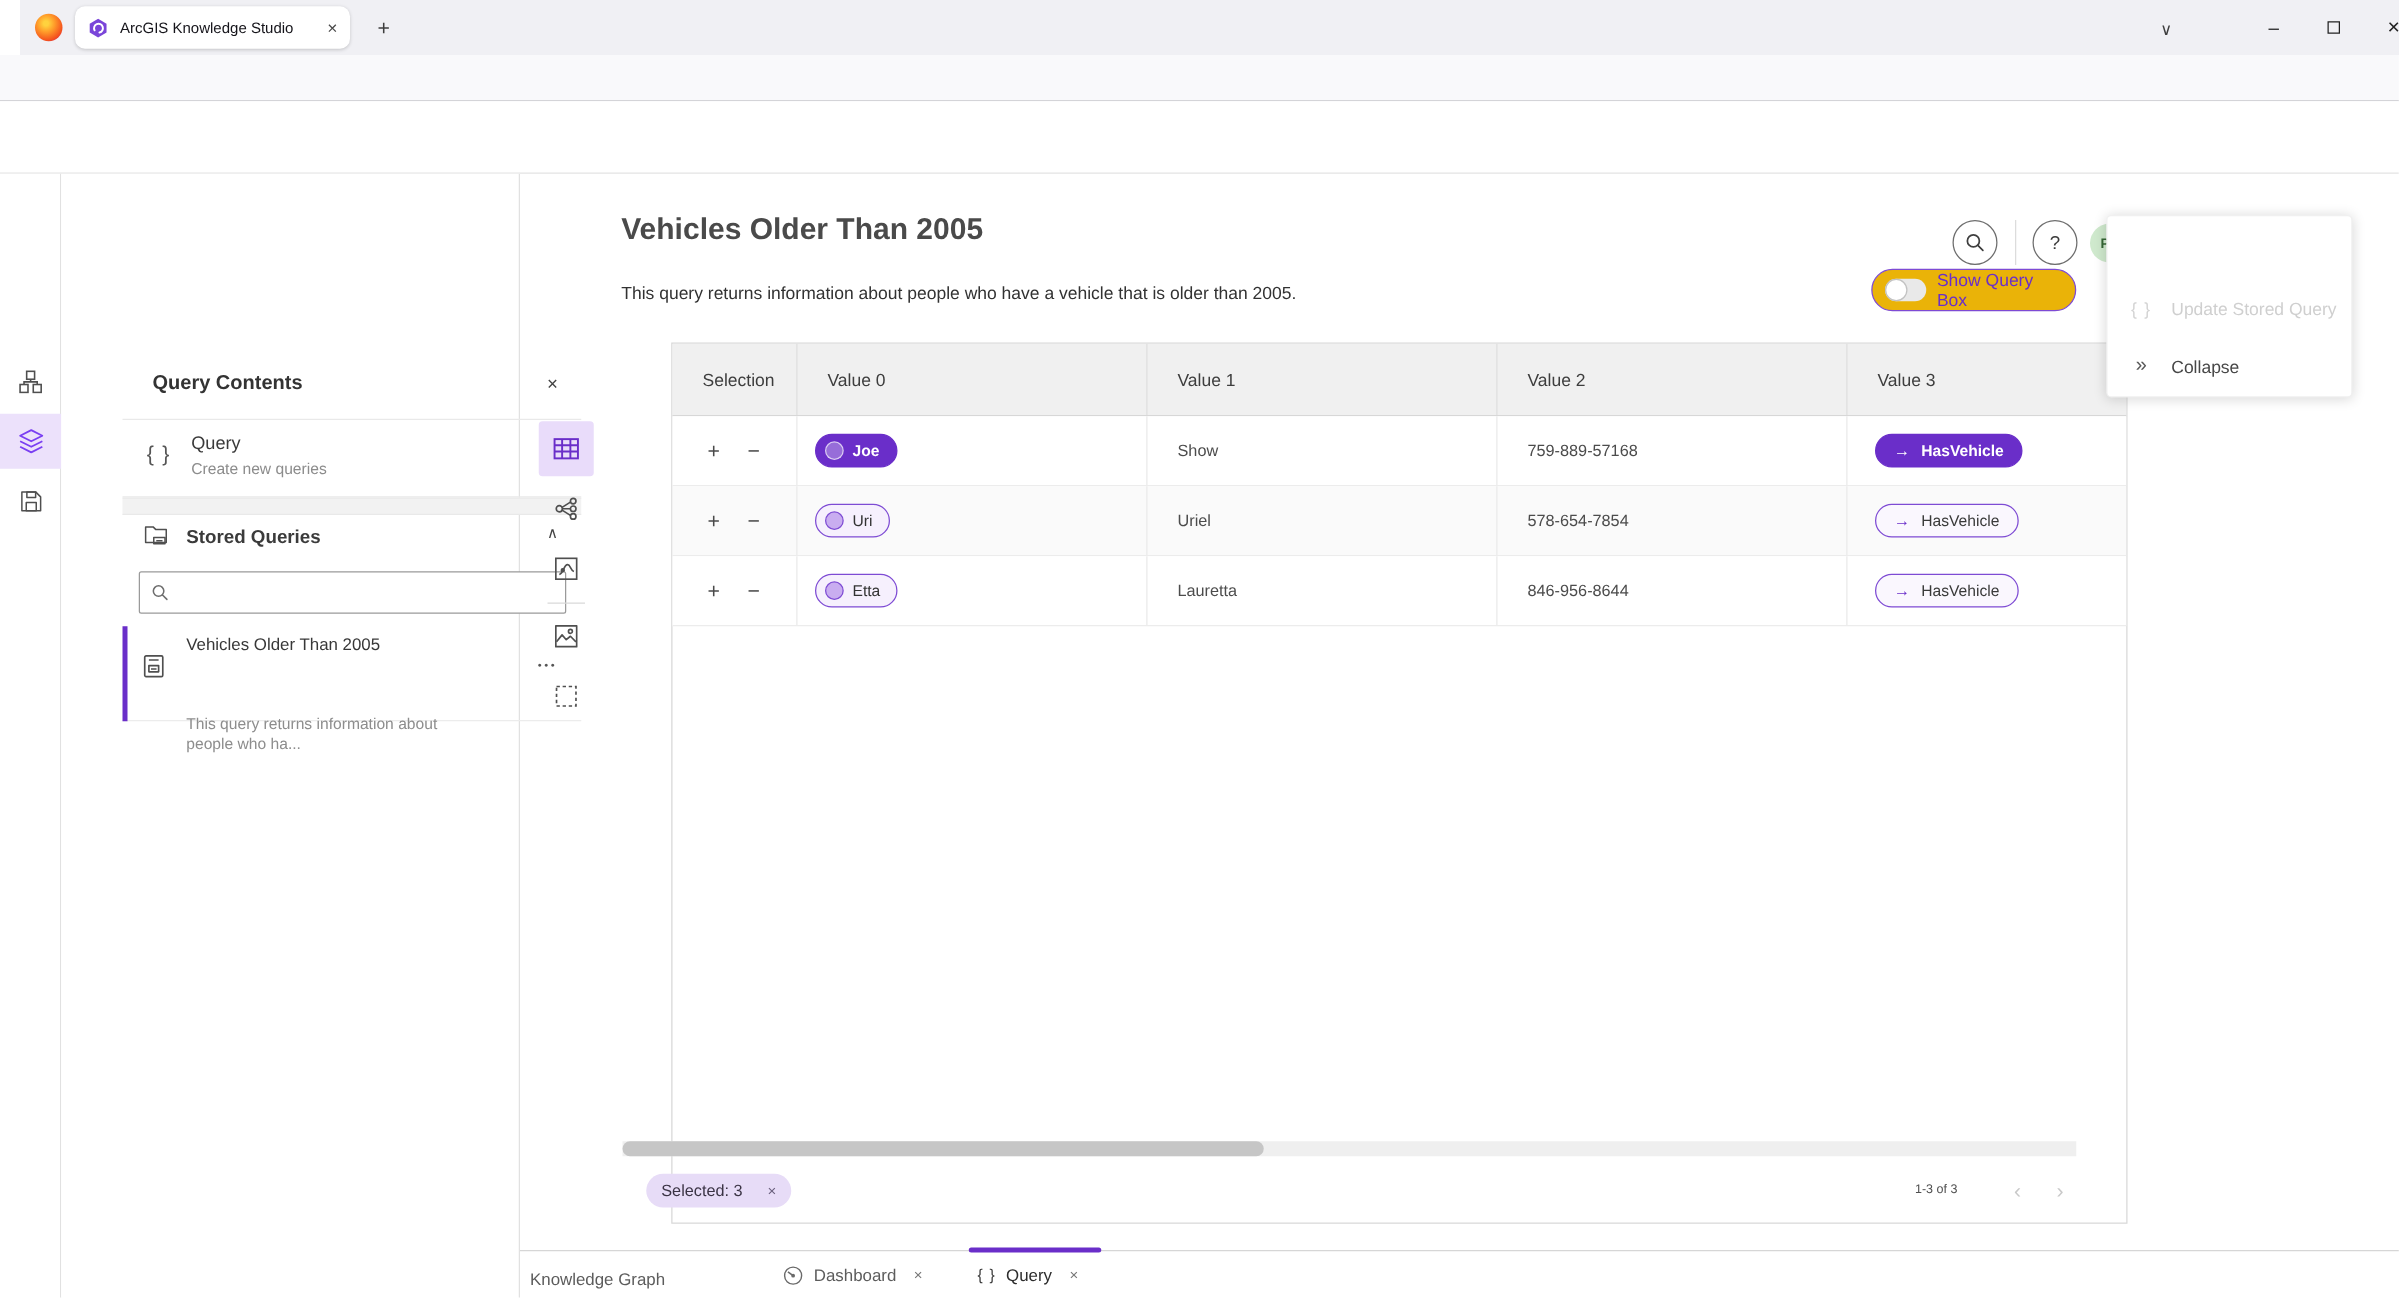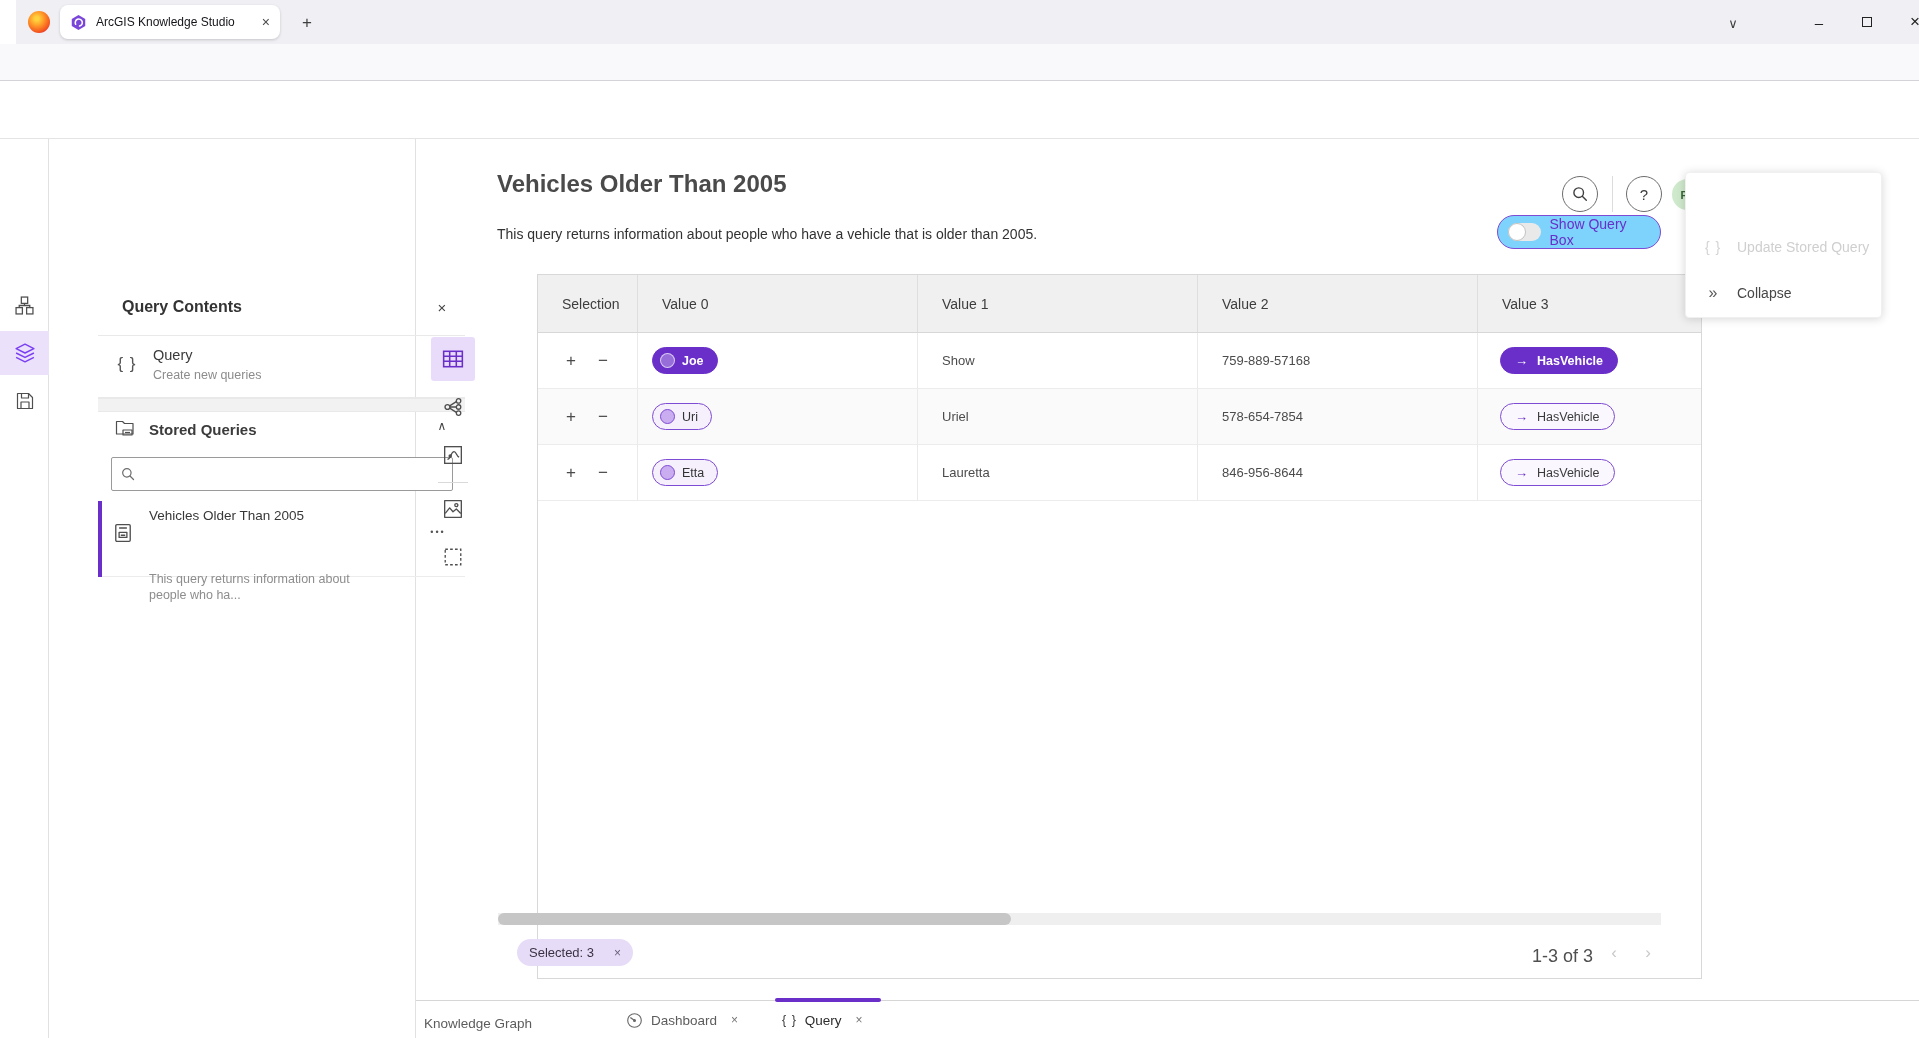--- a/index.html
+++ b/index.html
@@ -74,21 +74,21 @@
 
   
   .tool-slot{left:431px;width:44px;height:44px;border-radius:3px;}
   .tool-active{background:#e9dcfa;}
   .tool-div{left:438px;top:482px;width:30px;height:1px;background:#d9d9d9;}
 
   
   .main-title{left:497px;top:170px;font-size:24px;font-weight:600;color:#4a4a4a;}
   .main-desc{left:497px;top:226px;font-size:14px;color:#323232;}
   .toggle{left:1497px;top:215px;width:164px;height:34px;border:1.5px solid var(--accent-border);border-radius:17px;
-          background:#7dd3fc;display:flex;align-items:center;padding:16px 10px;gap:9px;}
+          background:#eab308;display:flex;align-items:center;padding:16px 10px;gap:9px;}
   .tg-track{width:34px;height:18px;border-radius:9px;background:#e9e9e9;position:relative;}
   .tg-knob{position:absolute;left:0px;top:0px;width:18px;height:18px;border-radius:50%;background:#fff;border:1px solid #c2c2c2;}
   .tg-label{font-size:14px;color:var(--accent);}
 
   .tablebox{left:497px;top:274px;width:1165px;height:705px;border:1px solid #d8d8d8;background:#fff;margin-left:40px;}
   .thead{display:flex;height:58px;background:#f0f0f0;border-bottom:1px solid #d7d7d7;}
   .thcell{display:flex;align-items:center;font-size:14px;color:#3d3d3d;padding-left:24px;border-right:1px solid #dedede;}
   .trow{display:flex;height:56px;border-bottom:1px solid #ececec;background:#fff;}
   .trow.alt{background:#fafafa;}
   .tcell{display:flex;align-items:center;border-right:1px solid #eaeaea;font-size:13px;color:#4c4c4c;padding-left:24px;}
@@ -107,21 +107,21 @@
         font-size:12.5px;background:#faf7fe;border:1.5px solid var(--accent-border);color:#3a3a3a;}
   .chip .arr{color:var(--accent);font-size:13px;}
   .chip.solid{background:var(--accent);border-color:var(--accent);color:#fff;font-weight:600;}
   .chip.solid .arr{color:#fff;}
 
   .hscroll-track{left:498px;top:913px;width:1163px;height:12px;background:#efefef;}
   .hscroll-thumb{left:498px;top:913px;width:513px;height:12px;border-radius:6px;background:#c6c6c6;}
   .sel-chip{left:517px;top:939px;height:27px;border-radius:14px;background:var(--selected-chip-bg);
             display:inline-flex;align-items:center;gap:20px;padding:0 12px;font-size:13px;color:#3a3344;}
   .sel-chip .x{font-size:12px;color:#6a5f7d;}
-  .range{left:1532px;top:946px;font-size:18px;color:#4f4f4f;text-align:center;}
+  .range{left:1532px;top:946px;font-size:10px;color:#4f4f4f;text-align:center;}
   .pgbtn{top:940px;width:26px;height:26px;font-size:17px;color:#c9c9c9;}
 
   
   .ctxmenu{left:1685px;top:172px;width:197px;height:146px;background:#fff;border-radius:4px;
            box-shadow:0 1px 10px rgba(0,0,0,.16);border:1px solid #f0f0f0;}
   .ctx-item{position:absolute;left:0;width:197px;height:48px;display:flex;align-items:center;padding-left:17px;gap:14px;
             font-size:14px;color:#474747;}
   .ctx-item.disabled{color:#cfcfcf;}
   .ctx-icon{width:20px;display:flex;justify-content:center;color:#5a5a5a;}
   .ctx-item.disabled .ctx-icon{color:#d4d4d4;}

